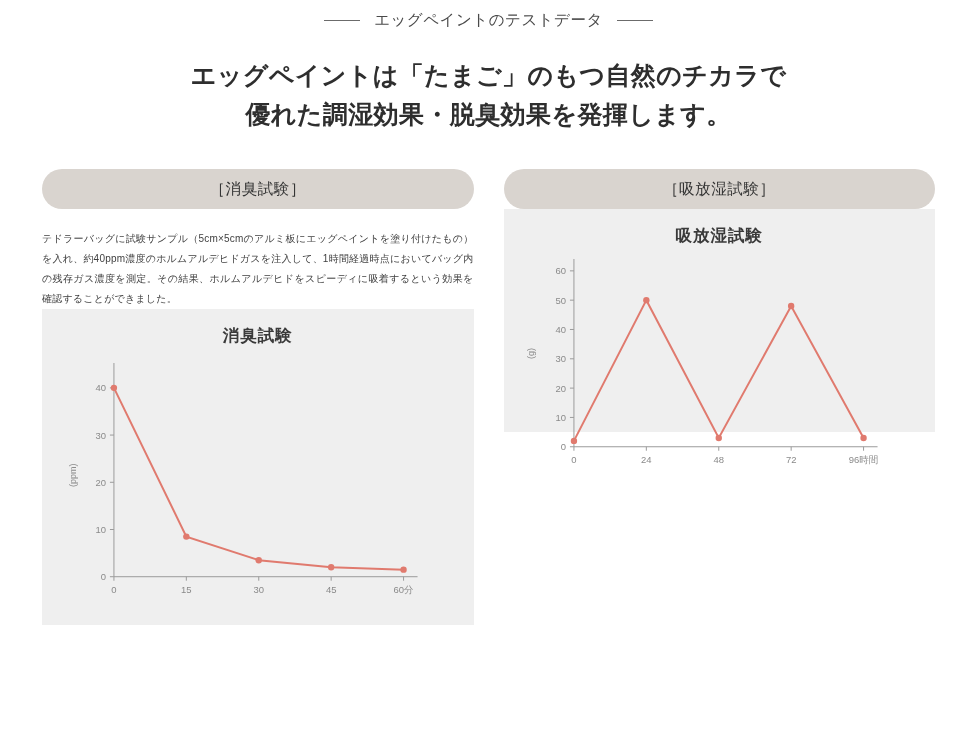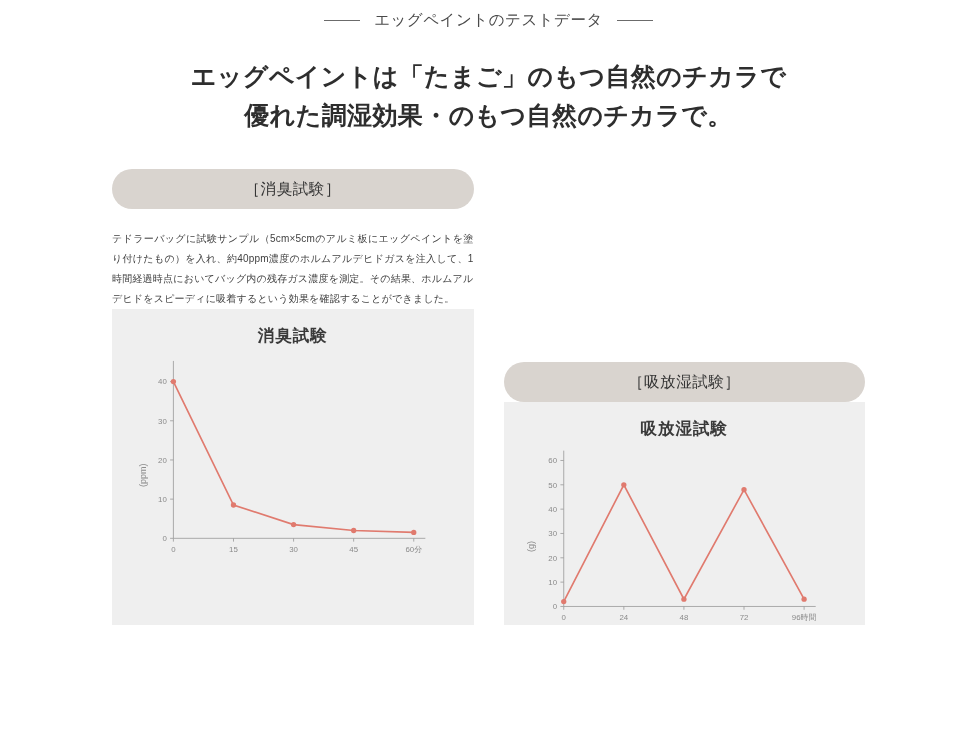--- a/index.html
+++ b/index.html
@@ -35,29 +35,28 @@
   }
   .headline {
     margin-top: 26px;
     text-align: center;
     font-size: 25px;
     font-weight: bold;
     color: #2e2e2e;
     line-height: 1.55;
     letter-spacing: 0.4px;
   }
-  .headline .line { display: block; }
+  .headline .line { display: block; font-family: Liberation Serif, serif; }
 
   
   .columns {
     display: flex;
     gap: 30px;
-    padding: 0 112px;
+    padding: 0 42px;
     margin-top: 34px;
-    align-items: flex-end;
   }
   .col { width: 432px; }
 
   .section-title {
     background: #d9d4cf;
     border-radius: 22px;
     height: 40px;
     line-height: 40px;
     text-align: center;
     font-size: 15.5px;
@@ -109,21 +108,21 @@
 <div class="page">
 
   <div class="eyebrow">
     <span class="rule"></span>
     <span>エッグペイントのテストデータ</span>
     <span class="rule"></span>
   </div>
 
   <div class="headline">
     <span class="line">エッグペイントは「たまご」のもつ自然のチカラで</span>
-    <span class="line">優れた調湿効果・のもつ自然のチカラで。</span>
+    <span class="line">優れた調湿効果・脱臭効果を発揮します。</span>
   </div>
 
   <div class="columns">
 
     <div class="col">
       <div class="section-title">［消臭試験］</div>
       <div class="body-text">テドラーバッグに試験サンプル（5cm×5cmのアルミ板にエッグペイントを塗り付けたもの）を入れ、約40ppm濃度のホルムアルデヒドガスを注入して、1時間経過時点においてバッグ内の残存ガス濃度を測定。その結果、ホルムアルデヒドをスピーディに吸着するという効果を確認することができました。</div>
 
       <div class="chart-panel" id="panel-deodor">
         <div class="chart-title">消臭試験</div>

